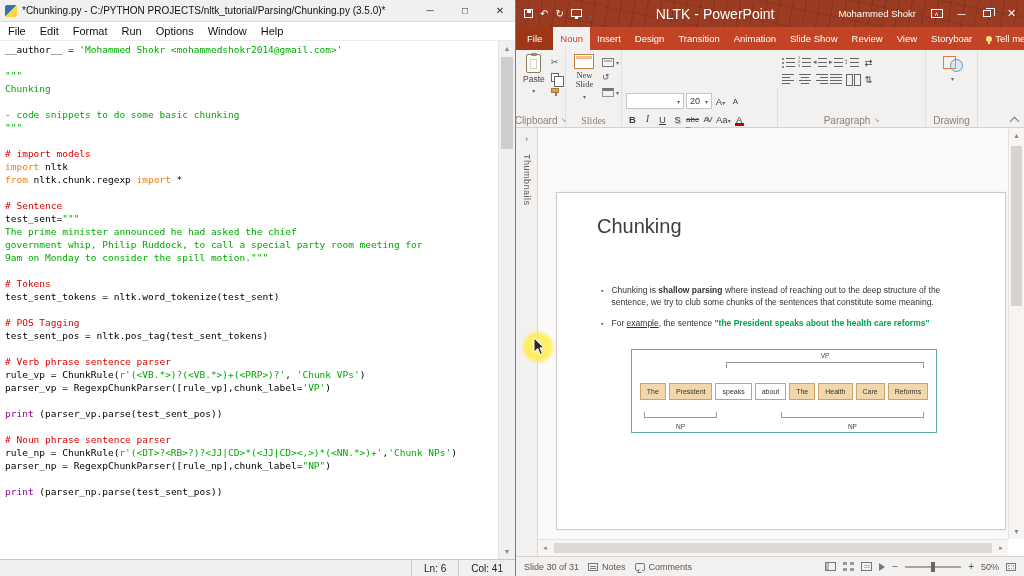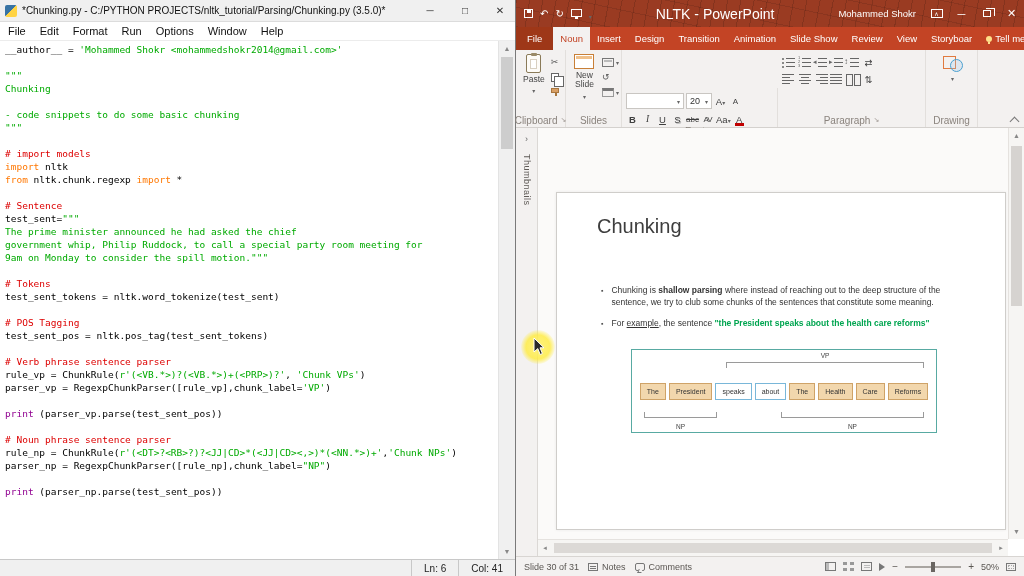--- a/index.html
+++ b/index.html
@@ -270,21 +270,21 @@
                 <span class="ic-painter"></span>
               </span>
           </span>
         </div>
         <div class="grp-footer">
           <span>Clipboard</span>
           <span class="launcher"></span>
         </div>
       </div>
 
-      <div class="grp" style="width:56px;">
+      <div class="grp" style="width:56px;font-family:Liberation Serif, serif;">
         <div class="grp-body">
           <span class="bigbtn">
             <span class="ic-newslide"></span>
             <span>New Slide</span>
             <span class="caret"></span>
           </span>
           <span class="minicol">
             <span class="minibtn">
                 <span class="ic-layout"></span>
                 <span class="caret"></span>

